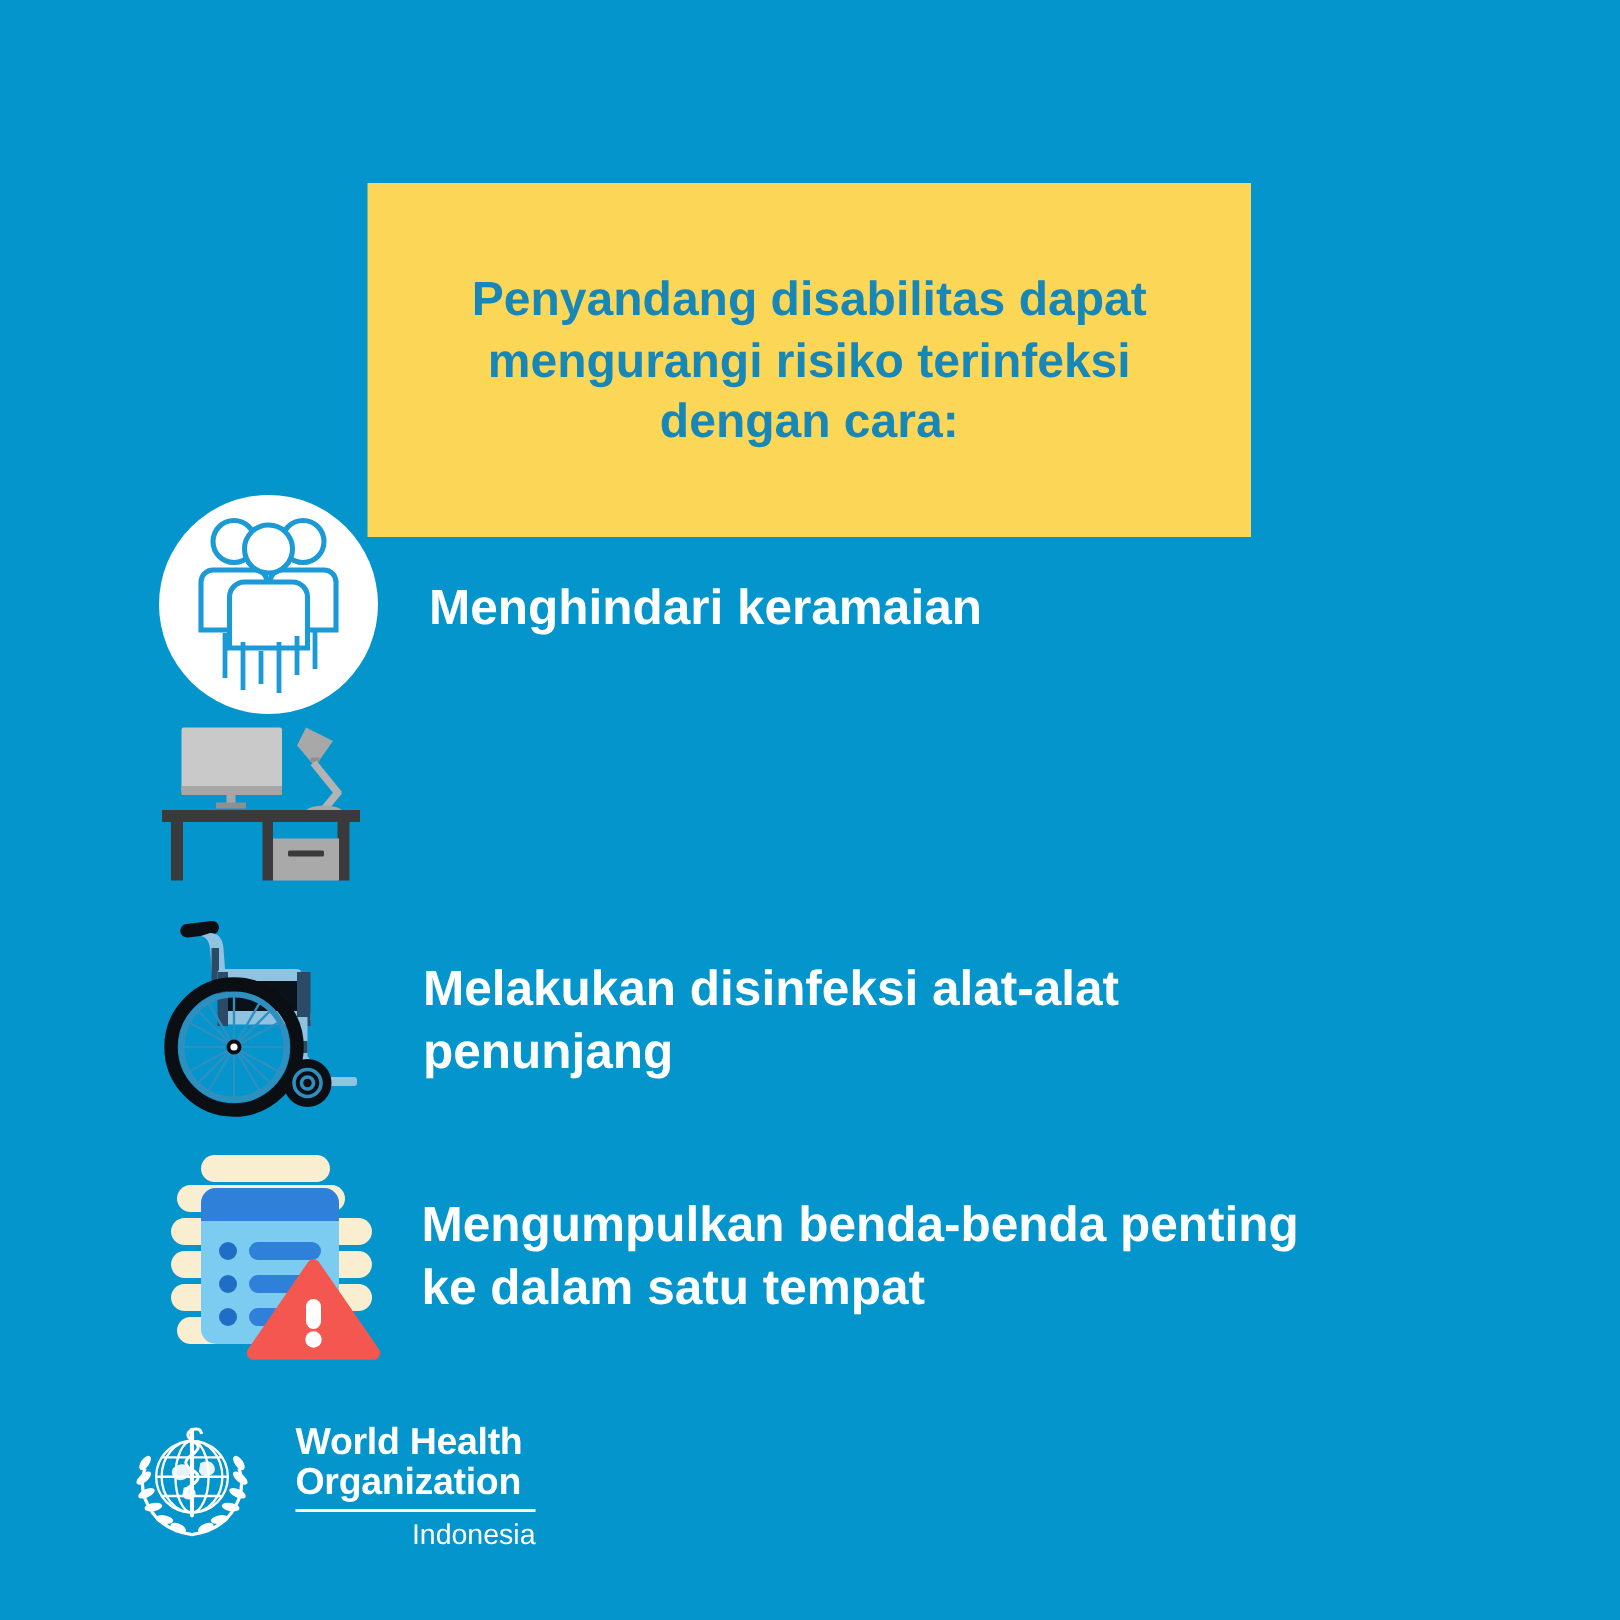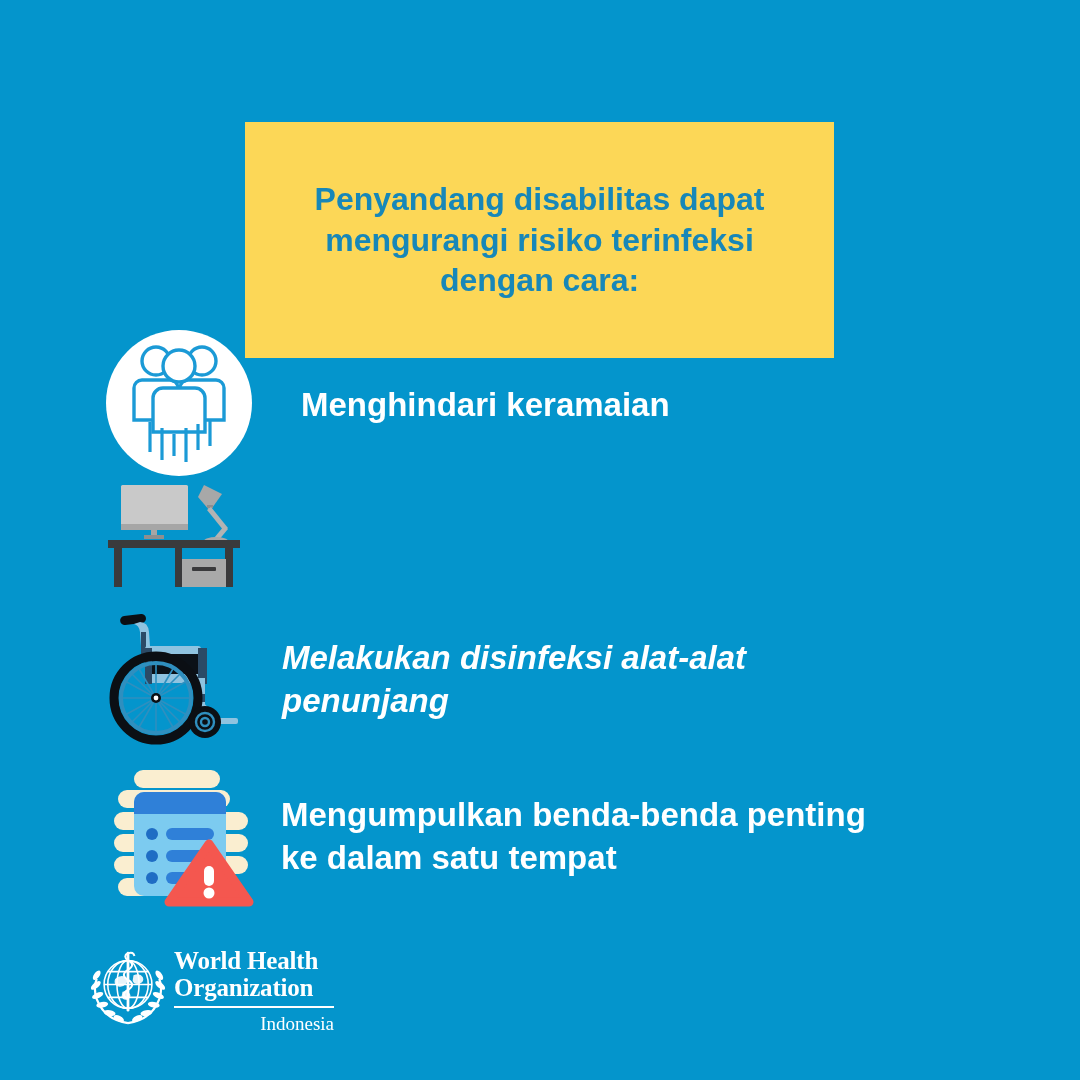--- a/index.html
+++ b/index.html
@@ -63,42 +63,41 @@
     flex: 0 0 auto;
     position: relative;
   }
   .row-label {
     color: #ffffff;
     font-size: 33px;
     font-weight: bold;
     line-height: 1.28;
     white-space: pre-line;
   }
-  #row1 { left: 104px; top: 328px; gap: 15px; }
+  #row1 { left: 104px; top: 328px; }
   #row2 { left: 104px; top: 476px; }
   #row3 { left: 104px; top: 610px; }
   #row4 { left: 104px; top: 762px; }
 
   #row1 .row-label { margin-left: 32px; }
   #row2 .row-label { margin-left: 32px; }
-  #row3 .row-label { margin-left: 28px; font-style: italic; }
+  #row3 .row-label { margin-left: 28px; }
   #row4 .row-label { margin-left: 22px; }
 
   
   #who-logo {
     position: absolute;
     left: 82px;
     top: 944px;
     display: flex;
     align-items: flex-start;
   }
   #who-wordmark {
-    margin-left: 0;
+    margin-left: 23px;
     margin-top: 4px;
-    font-family: Liberation Serif, serif;
   }
   .who-line {
     color: #ffffff;
     font-size: 25px;
     font-weight: bold;
     line-height: 1.06;
     letter-spacing: -0.2px;
   }
   #who-rule {
     height: 2px;

